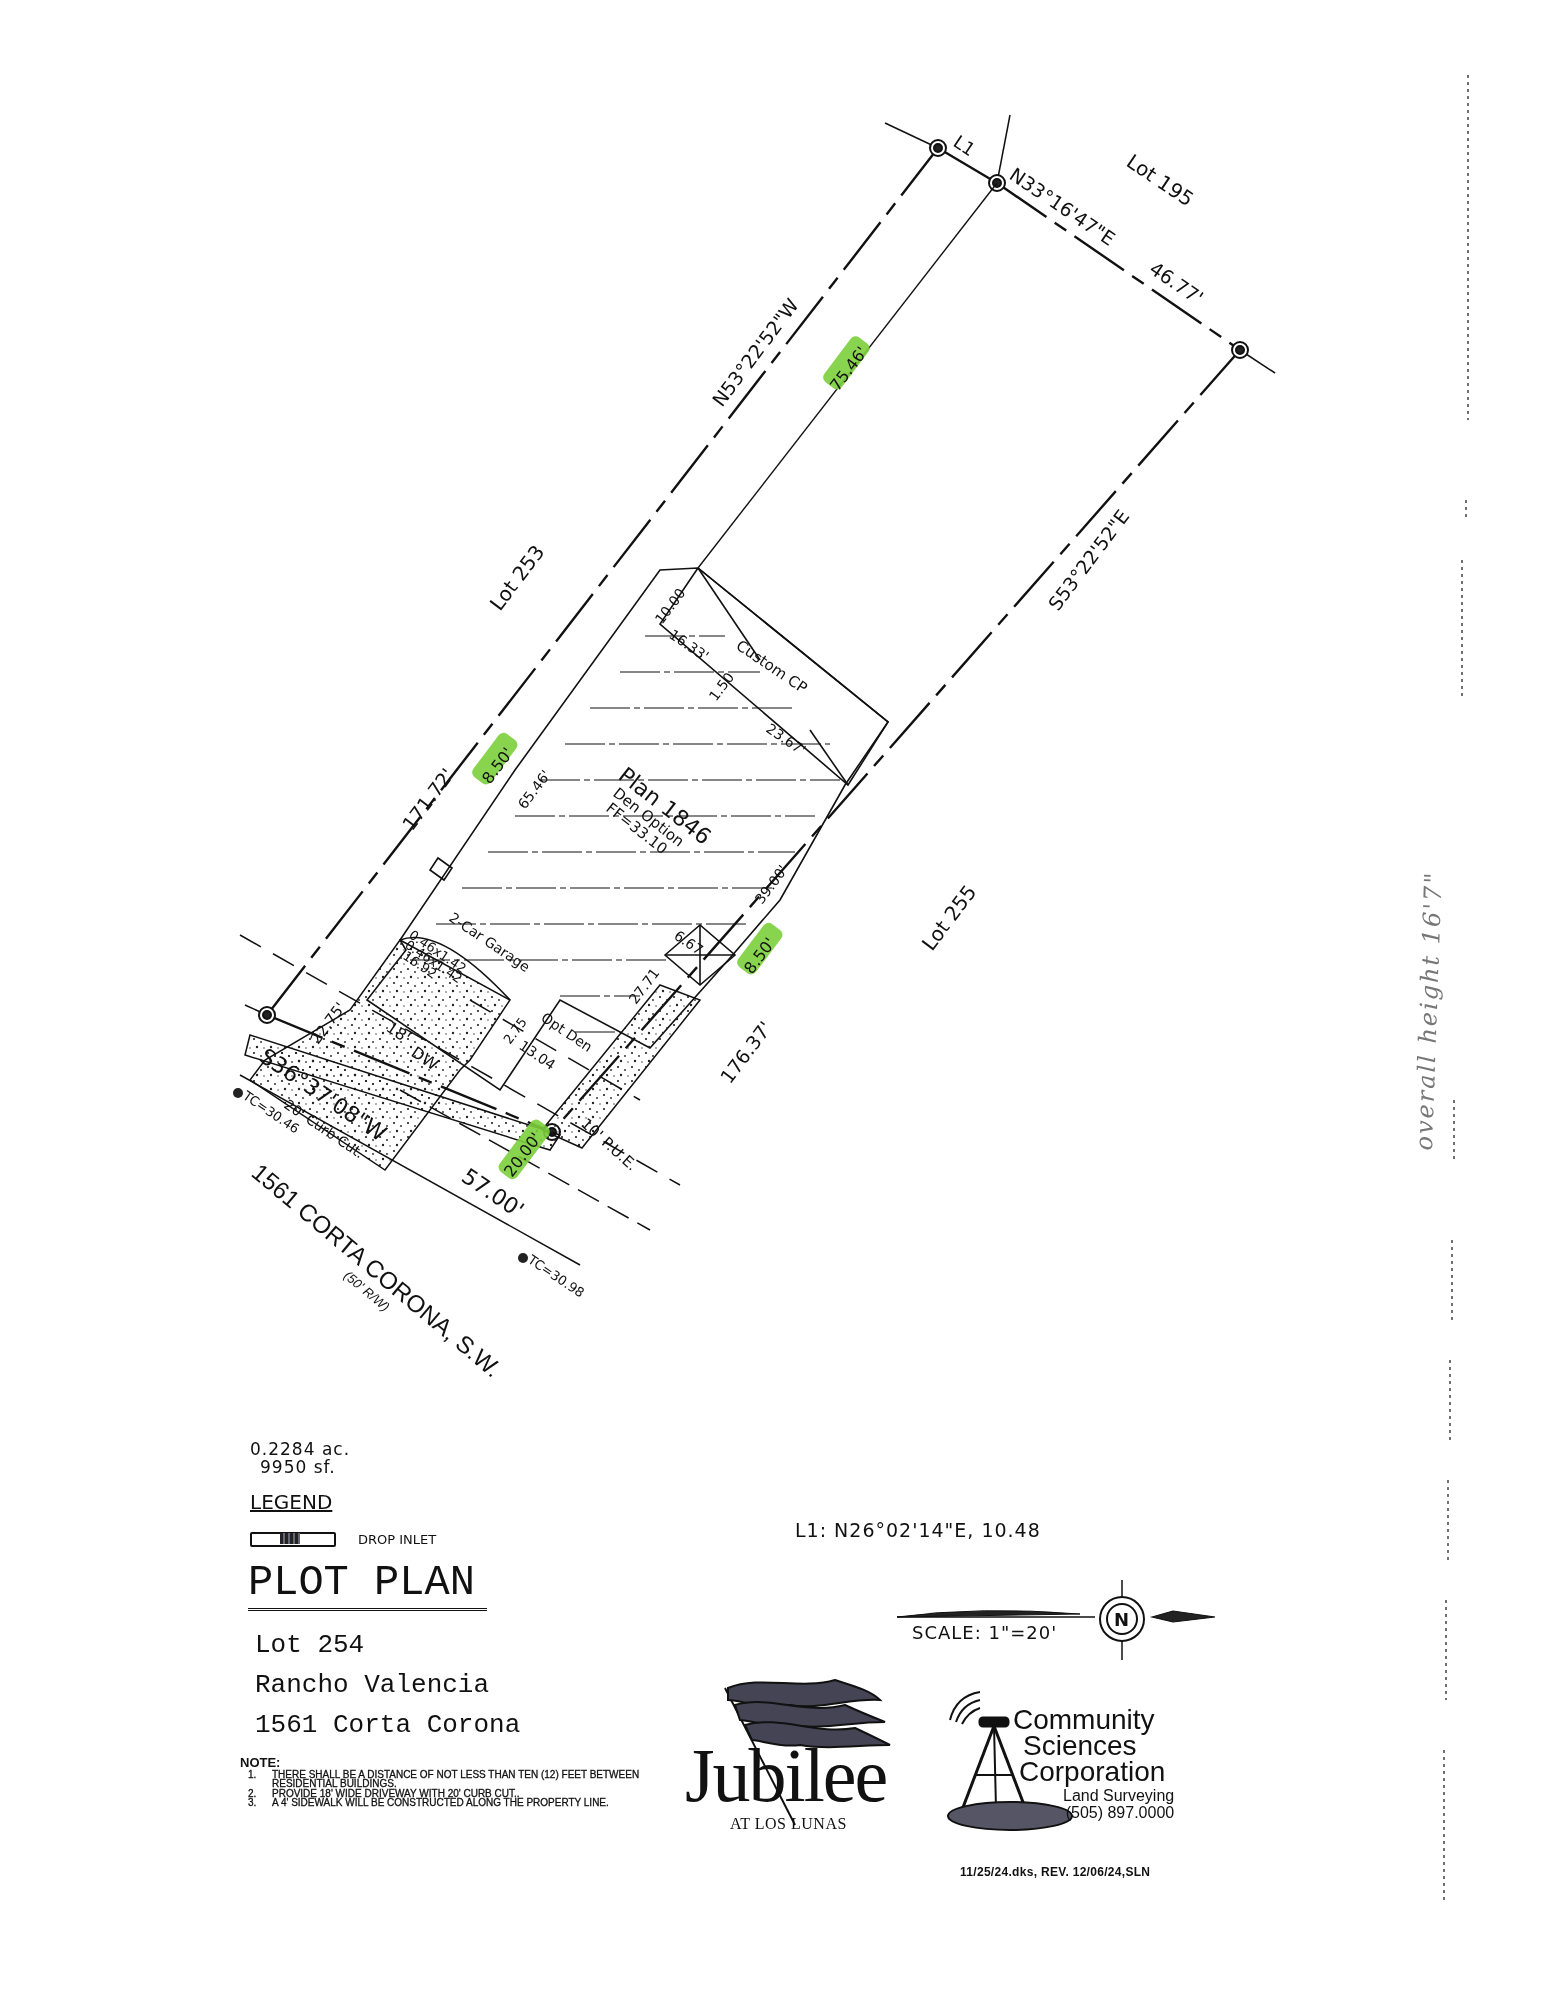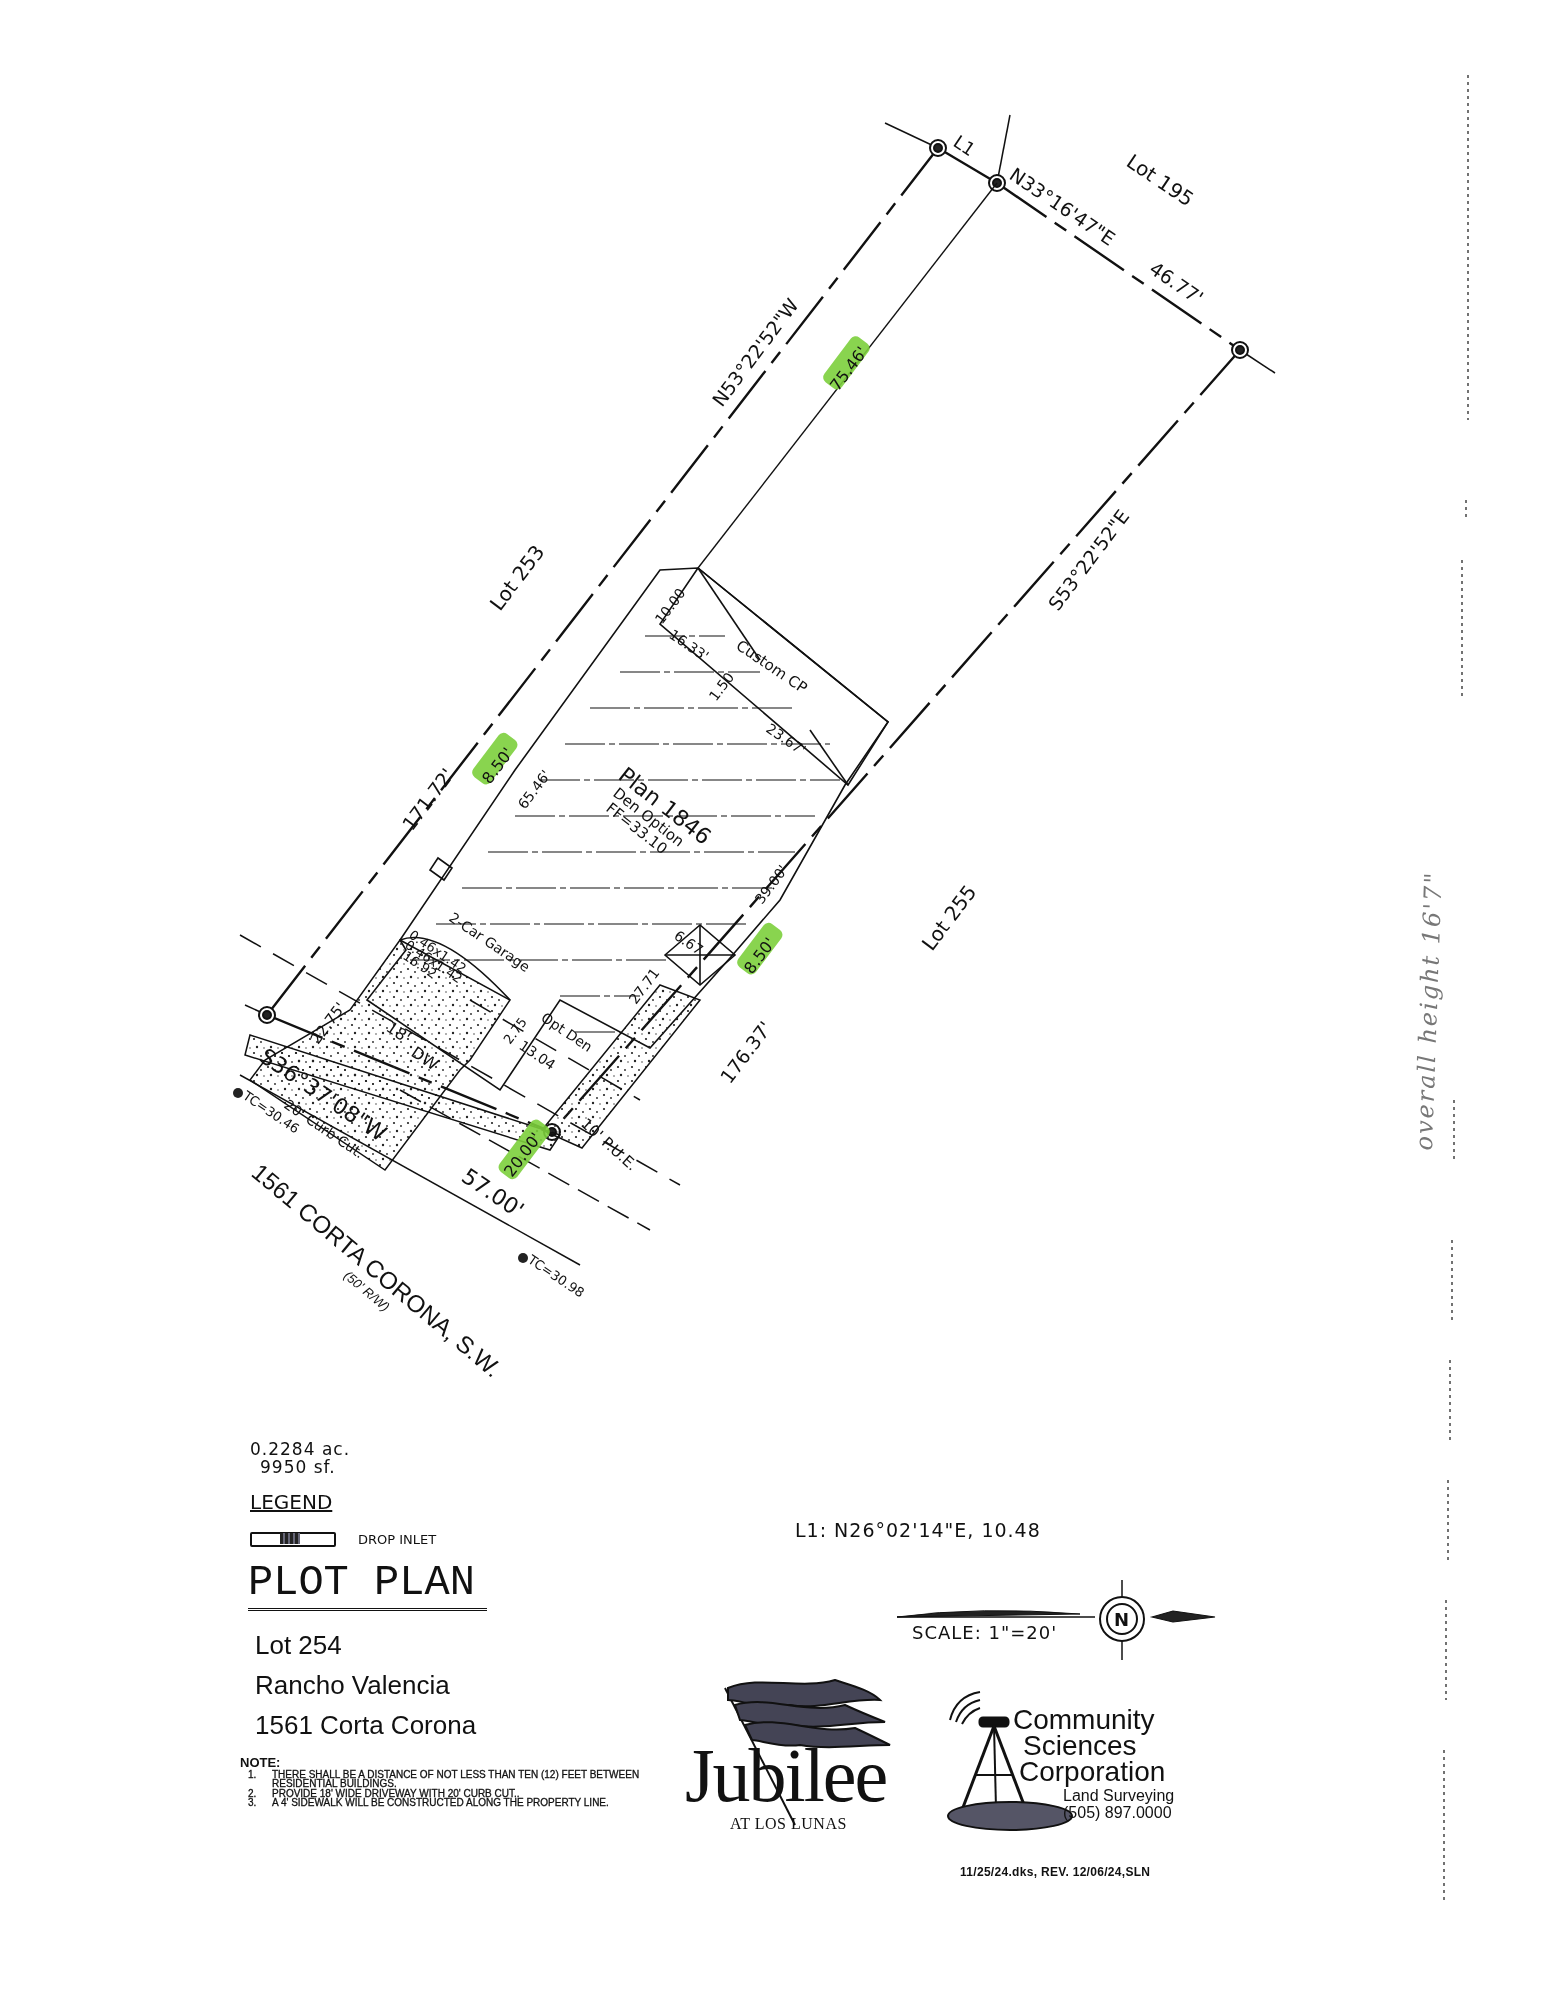--- a/index.html
+++ b/index.html
@@ -9,33 +9,33 @@
   .arial { font-family:"Liberation Sans", sans-serif; fill:#111; }
   .hl { fill:#7ccf3c; opacity:0.9; }
   .block { position:absolute; }
   #area-block { left:250px; top:1440px; font-family:"DejaVu Sans", sans-serif; font-size:17px; line-height:18px; letter-spacing:1px; }
   #area-block .sf { padding-left:10px; }
   #legend-title { left:250px; top:1490px; font-family:"DejaVu Sans", sans-serif; font-size:20px; text-decoration:underline; }
   #legend-row { left:250px; top:1532px; display:flex; align-items:center; gap:22px; font-family:"DejaVu Sans", sans-serif; font-size:13px;text-align:center; }
   .inlet { width:82px; height:11px; border:2px solid #111; border-radius:2px; position:relative; }
   .inlet::after { content:""; position:absolute; left:28px; top:-1px; width:20px; height:11px; background:repeating-linear-gradient(90deg,#222 0 3px,#667 3px 5px); }
   #plot-title { left:248px; top:1558px; font-family:Liberation Mono, monospace; font-size:42px; padding-right:12px; border-bottom:3px double #111; line-height:50px; }
-  #lot-info { left:255px; top:1625px; font-family:Liberation Sans, sans-serif; font-size:26px; line-height:40px; }
+  #lot-info { left:255px; top:1625px; font-family:Liberation Mono, monospace; font-size:26px; line-height:40px; }
   #notes { left:240px; top:1758px; font-family:"Liberation Sans", sans-serif; font-size:10px; line-height:9.5px; font-weight:bold; width:400px; }
   #notes .nt { font-size:13px; margin-bottom:2px; }
   #notes .it { display:flex; gap:10px; padding-left:8px; font-weight:normal; -webkit-text-stroke:0.3px #111; }
   #notes .n { width:14px; flex:none; }
   #l1-note { left:795px; top:1519px; font-family:"DejaVu Sans", sans-serif; font-size:19px; letter-spacing:1px; }
   #scale-label { left:912px; top:1622px; font-family:"DejaVu Sans", sans-serif; font-size:18px; letter-spacing:1px; }
   #jubilee { left:685px; top:1740px; font-family:"Liberation Serif", serif; font-size:76px; letter-spacing:-2px; line-height:70px; }
   #jubilee-sub { left:730px; top:1815px; font-family:"Liberation Serif", serif; font-size:16px; letter-spacing:0.5px; }
   #csc { left:1013px; top:1707px; font-family:"Liberation Sans", sans-serif; font-size:28px; line-height:26px; }
   #csc .l2 { padding-left:10px; }
   #csc .l3 { padding-left:6px; }
-  #csc-sub { left:1063px; top:1787px; font-family:"Liberation Sans", sans-serif; font-size:16px; line-height:17px; }
+  #csc-sub { left:1063px; top:1787px; font-family:"Liberation Sans", sans-serif; font-size:16px; line-height:17px; text-align:right; }
   #revision { left:960px; top:1846px; font-family:"Liberation Sans", sans-serif; font-size:12px; font-weight:bold; letter-spacing:0.3px;margin-top:19px; }
   #handwritten { left:1410px; top:1150px; transform:rotate(-88deg); transform-origin:left top; font-family:"DejaVu Serif", serif; font-style:italic; font-size:24px; color:#777; letter-spacing:2px; white-space:nowrap; }
 </style>
 </head>
 <body>
 
 <svg id="drawing" viewBox="0 0 1545 2000" xmlns="http://www.w3.org/2000/svg">
   <defs>
     <pattern id="stipple" width="14" height="14" patternUnits="userSpaceOnUse">
       <circle cx="2" cy="3" r="1.1" fill="#222"></circle>

